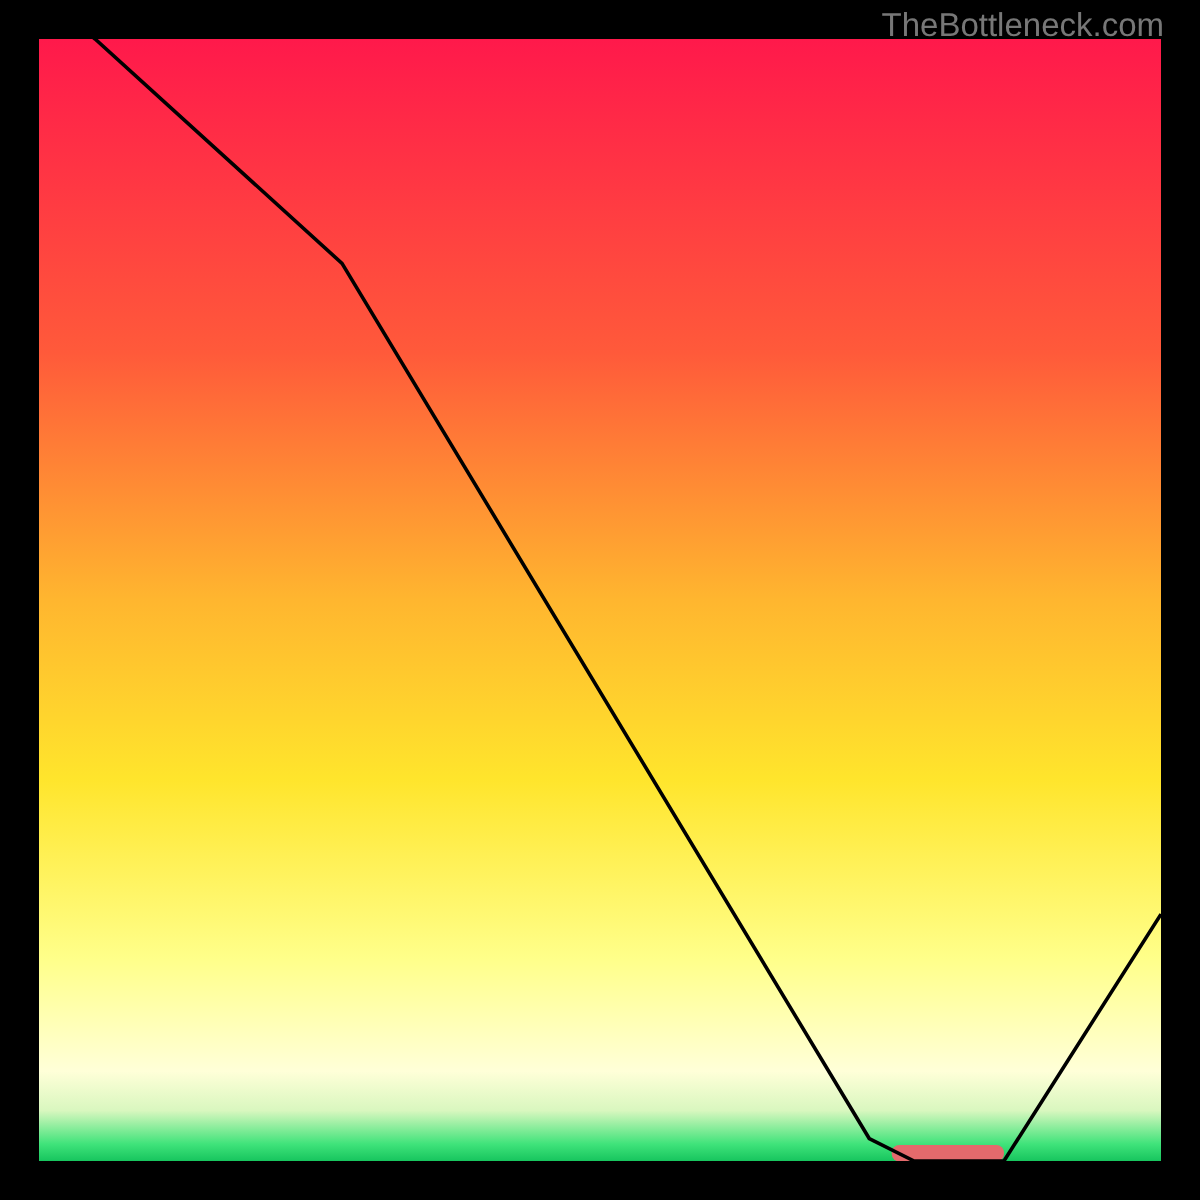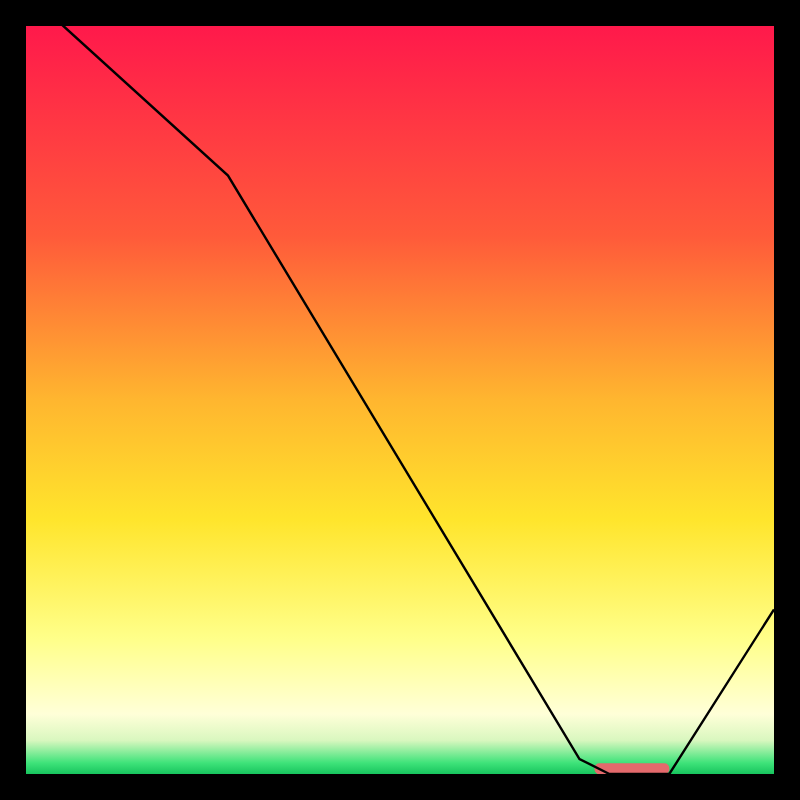--- a/index.html
+++ b/index.html
@@ -33,20 +33,21 @@
   svg.chart {
     width: 100%;
     height: 100%;
     display: block;
   }
 </style>
 </head>
 <body>
 
 <div class="container">
+  <div class="watermark">TheBottleneck.com</div>
   <div class="plot-area">
     <svg class="chart" viewBox="0 0 748 748" preserveAspectRatio="none">
       <defs>
         <linearGradient id="bg-grad" x1="0" y1="0" x2="0" y2="1">
             <stop offset="0%" stop-color="#ff194b"></stop>
             <stop offset="28.000000000000004%" stop-color="#ff5a3a"></stop>
             <stop offset="50%" stop-color="#ffb62f"></stop>
             <stop offset="66%" stop-color="#ffe52c"></stop>
             <stop offset="82%" stop-color="#ffff8a"></stop>
             <stop offset="92%" stop-color="#ffffd8"></stop>

